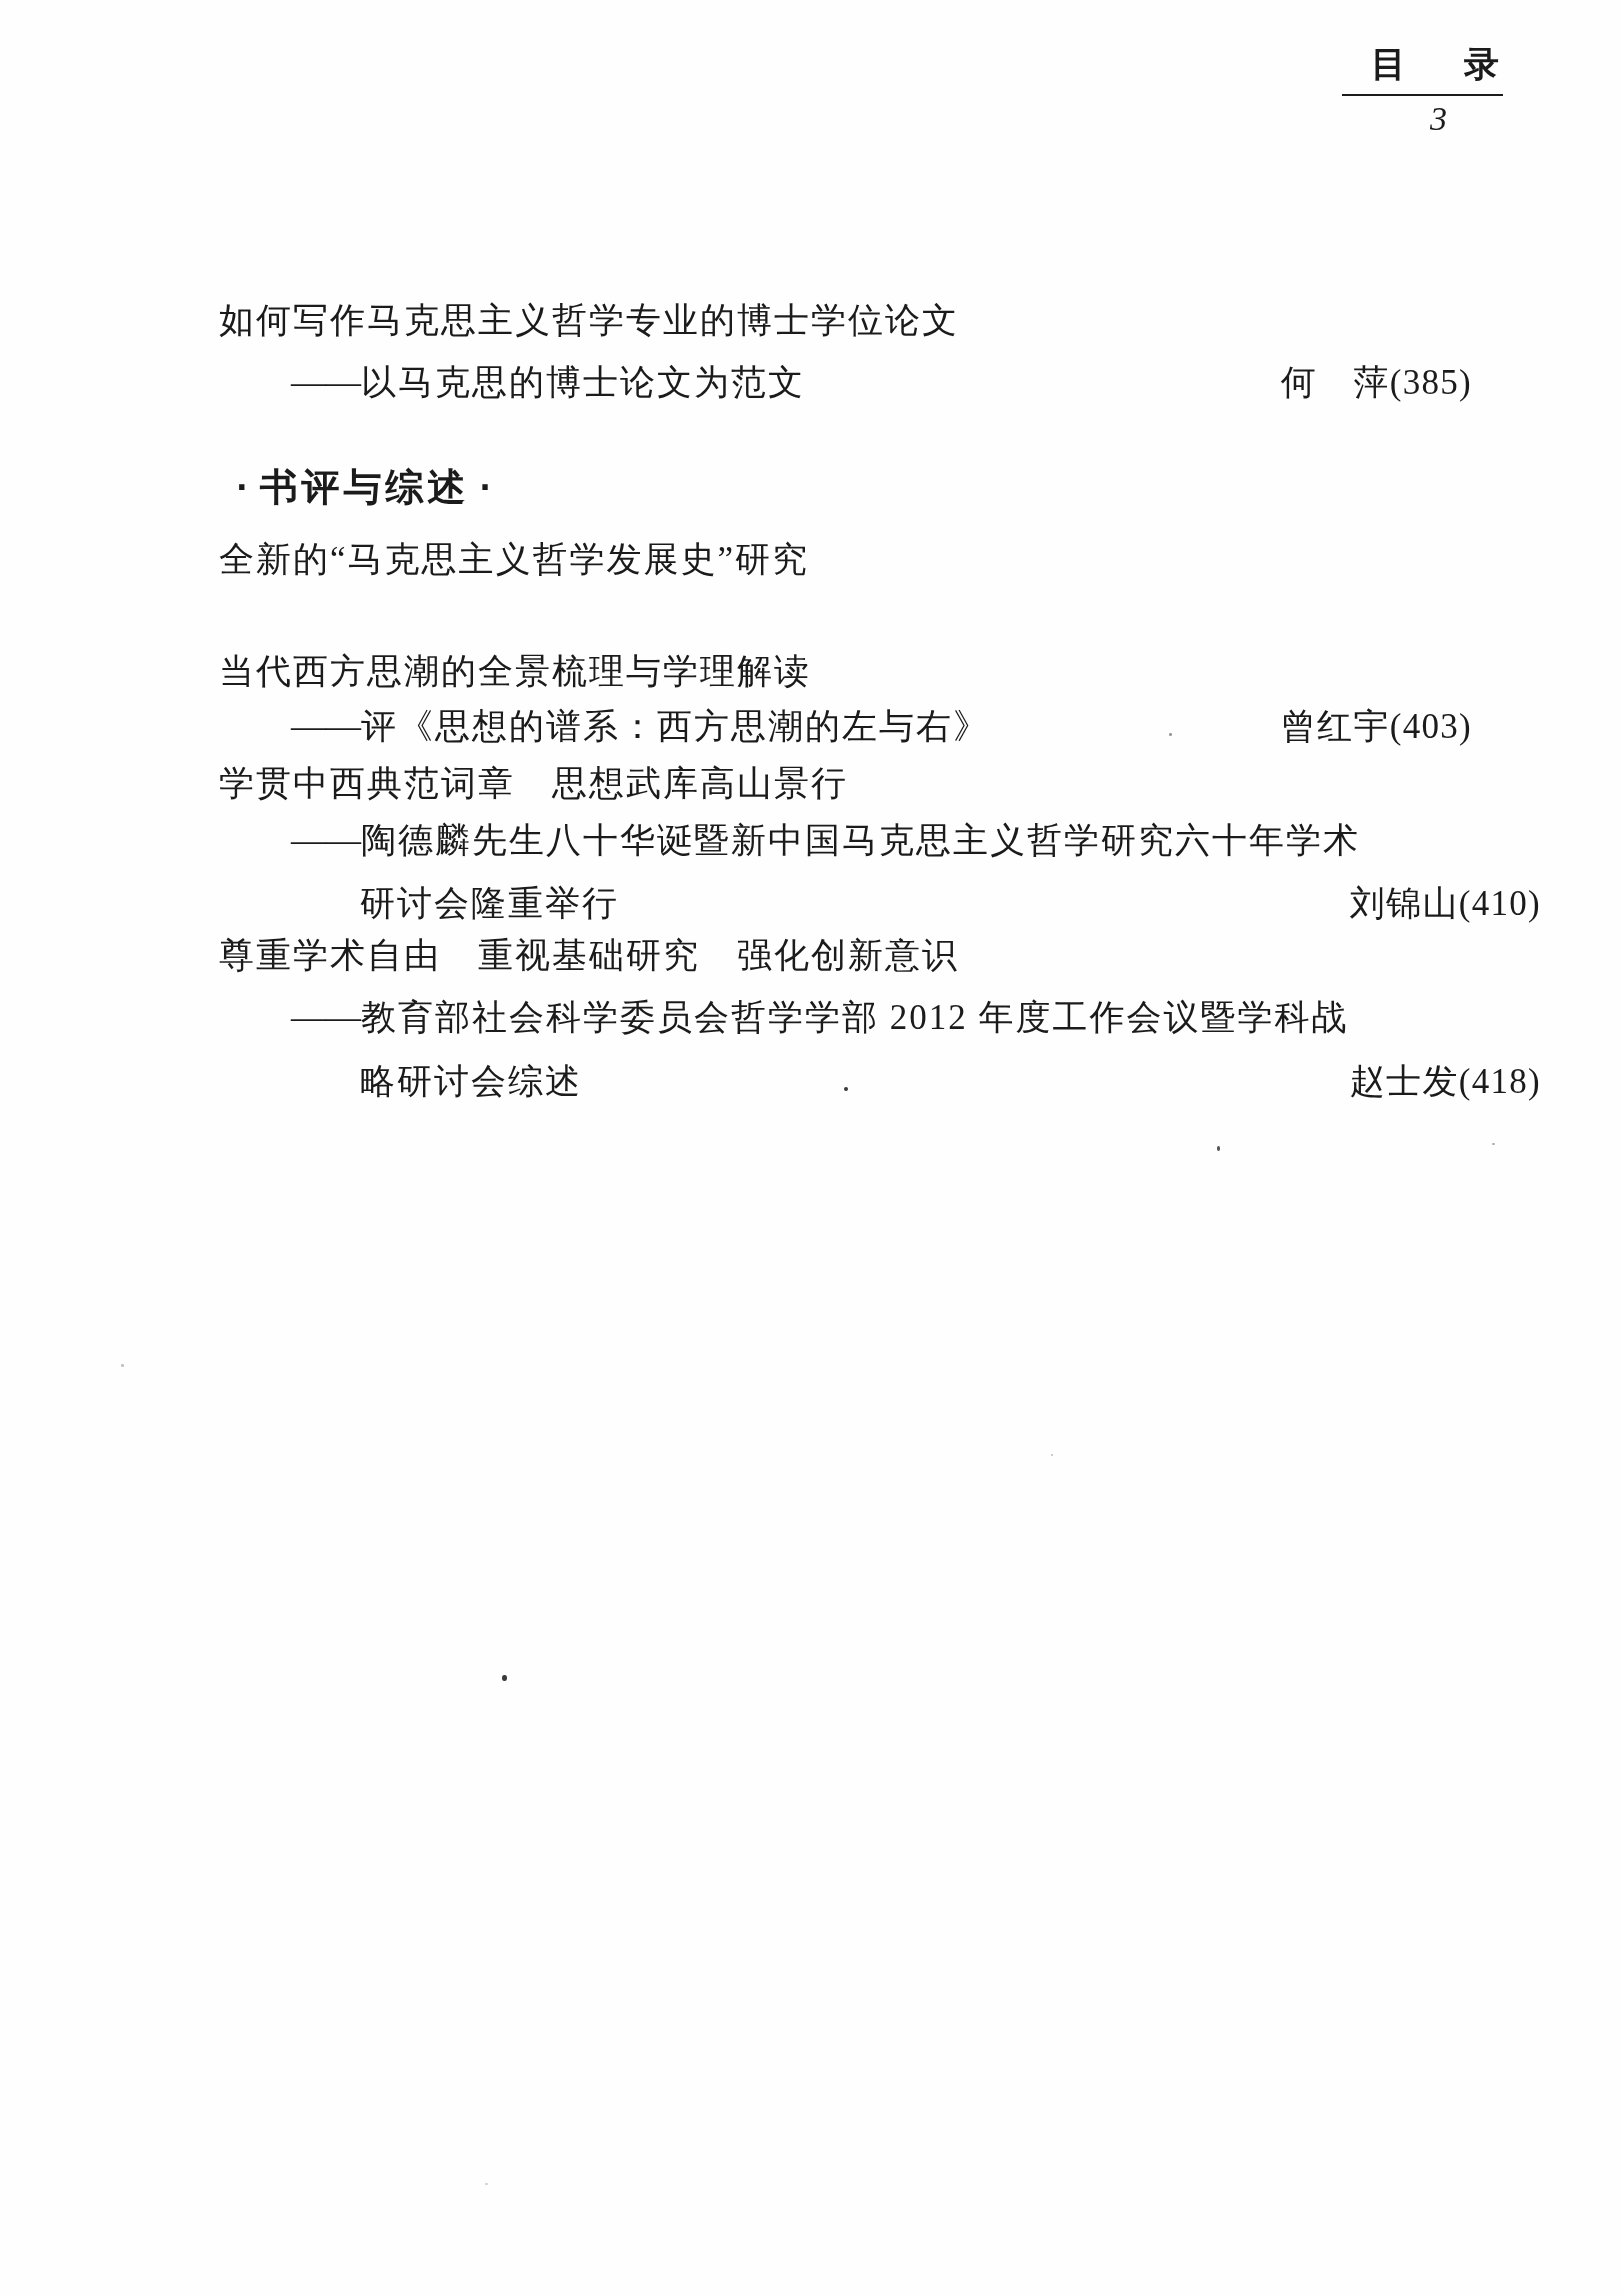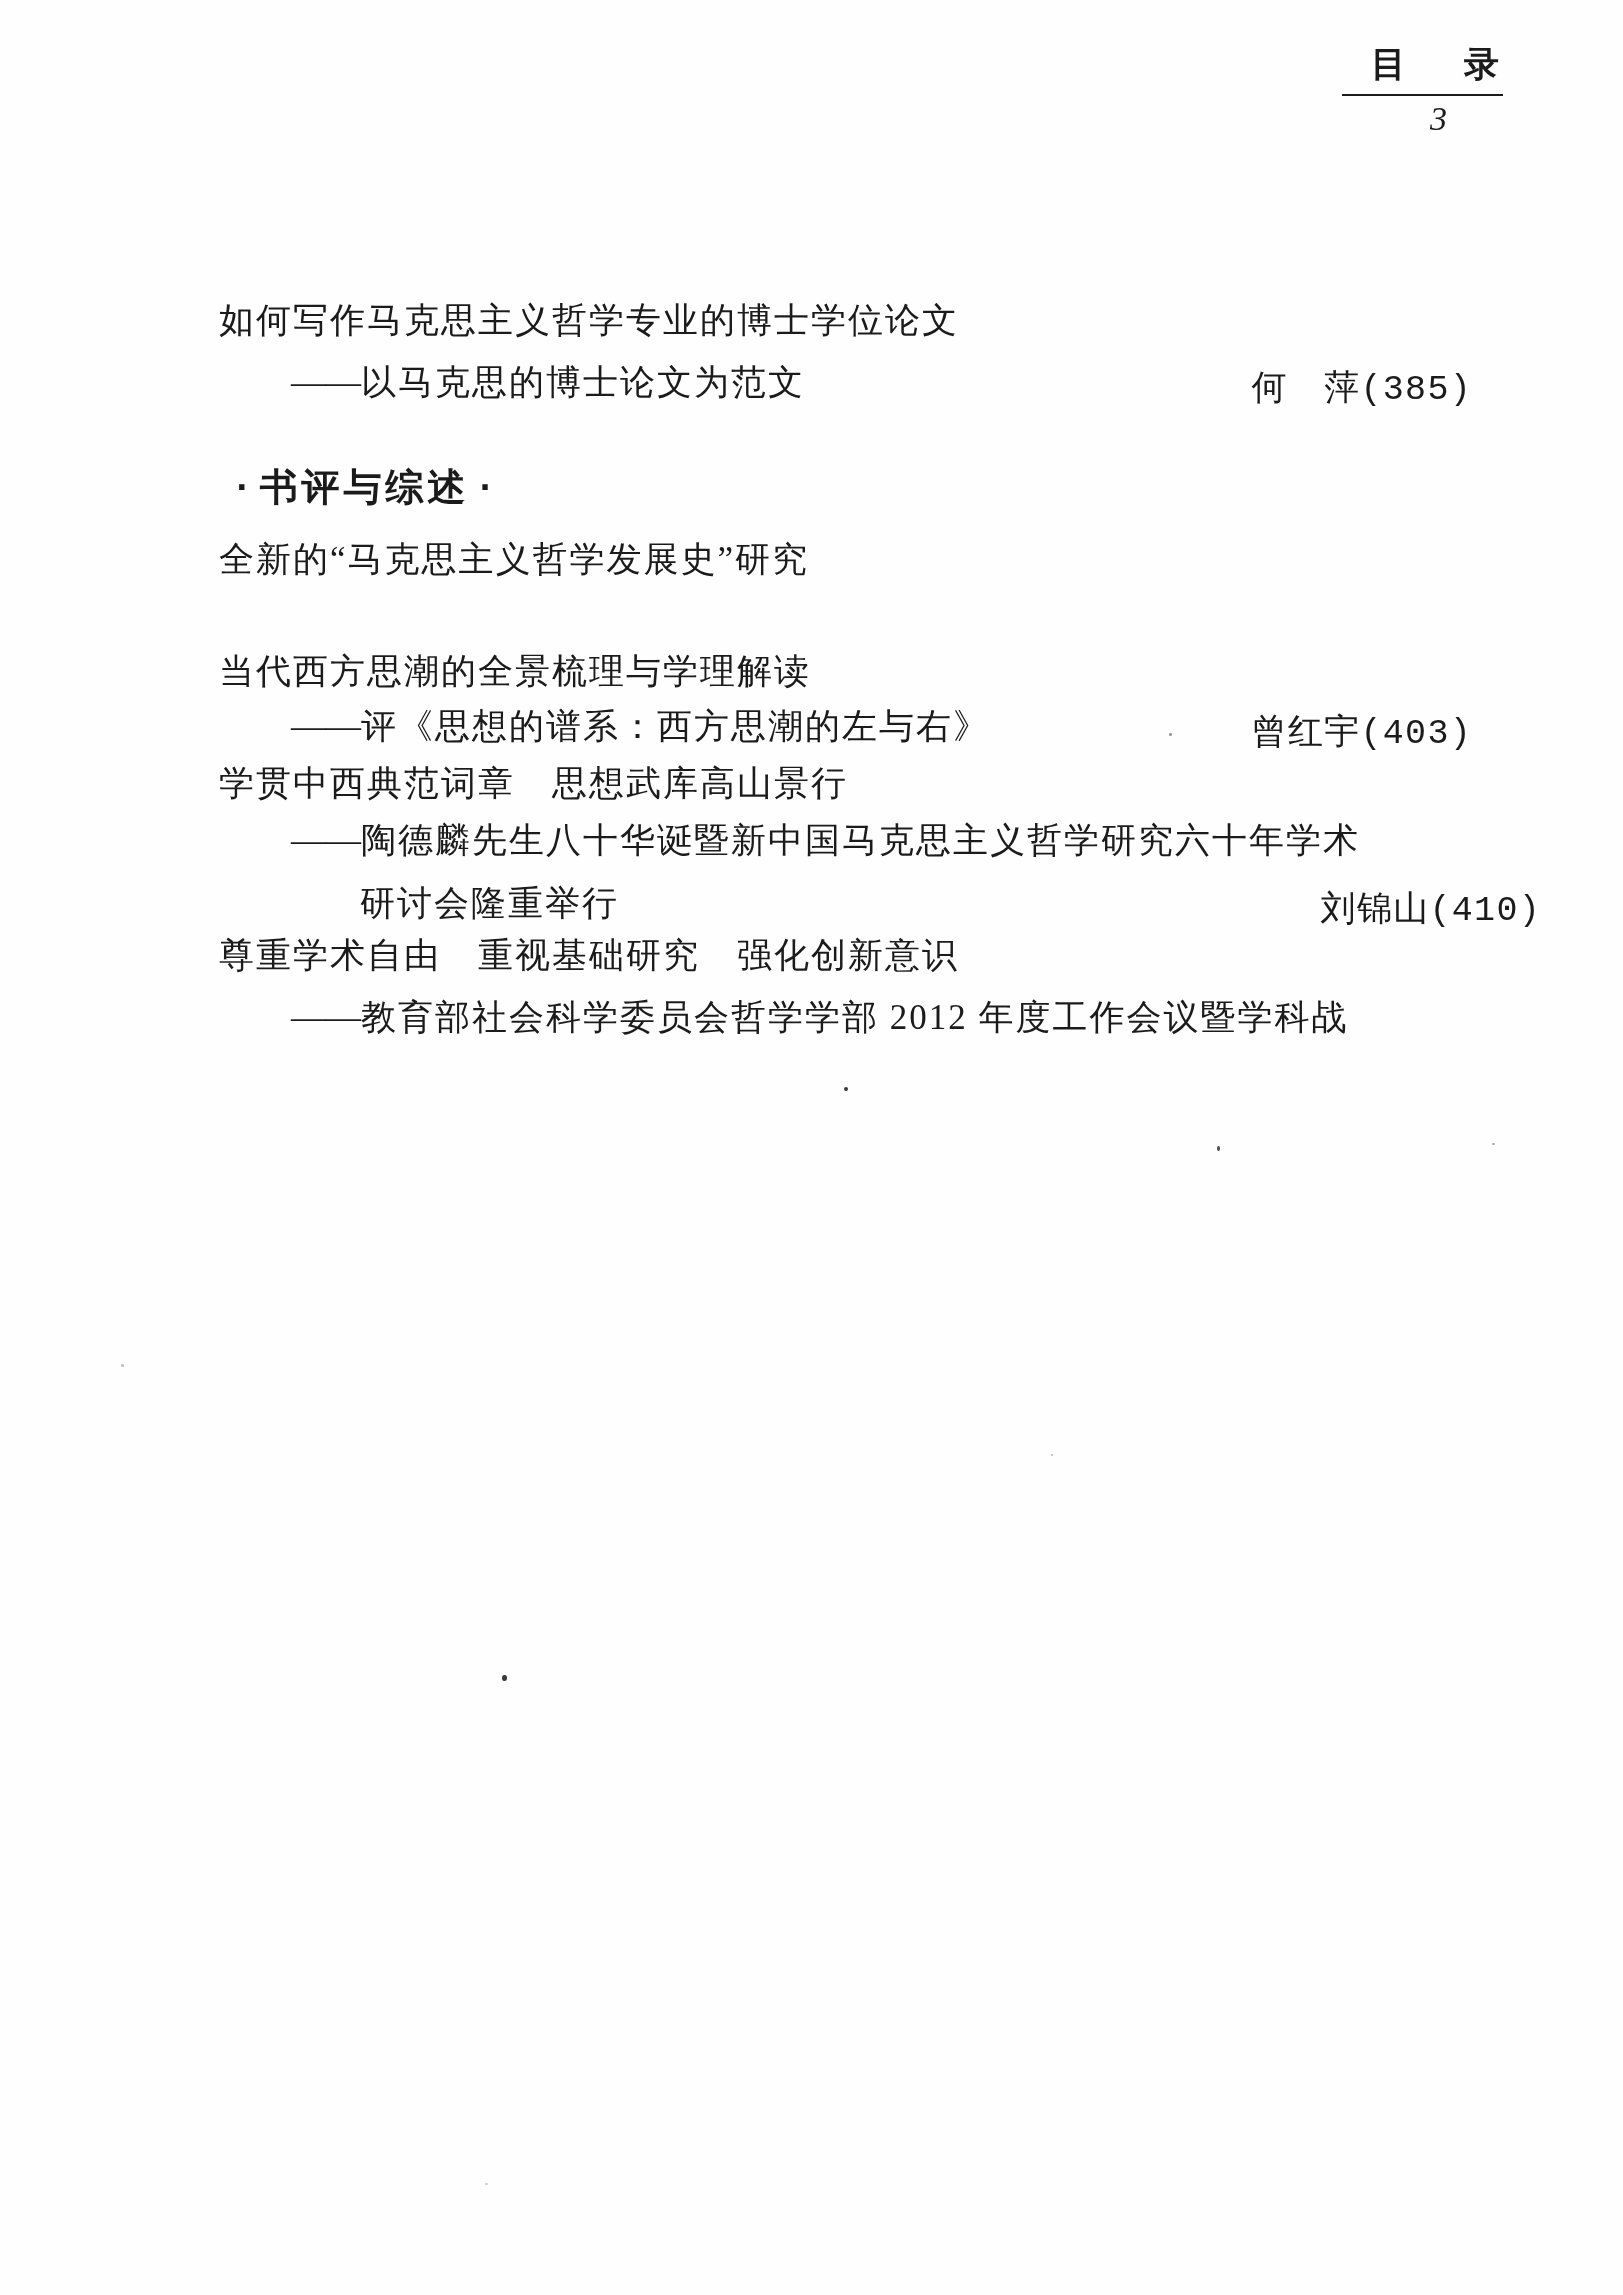--- a/index.html
+++ b/index.html
@@ -63,23 +63,22 @@
     font-weight: 700;
     margin: 0 10.5px;
     letter-spacing: 0;
   }
   .indent-dash { padding-left: 72px; }
   .indent-cont { padding-left: 141px; }
   .dash { letter-spacing: 0; }
   .author {
     position: absolute;
     right: 0;
-    top: 8px;
+    top: 0;
     letter-spacing: 1.3px;
-    font-family: Liberation Mono, monospace;
   }
 
   
   .speck {
     position: absolute;
     background: #3a3a3a;
     border-radius: 50%;
   }
 </style>
 </head>
@@ -138,20 +137,24 @@
   </div>
 
   <div class="row" style="top:934px">
     <span>尊重学术自由　重视基础研究　强化创新意识</span>
   </div>
 
   <div class="row indent-dash" style="top:996px">
     <span class="dash">——</span><span>教育部社会科学委员会哲学学部 2012 年度工作会议暨学科战</span>
   </div>
 
+  <div class="row indent-cont" style="top:1060px">
+    <span>略研讨会综述</span>
+    <span class="author">赵士发(418)</span>
+  </div>
 
   <div class="speck" style="left:844px; top:1087px; width:3.9px; height:3.9px;"></div>
   <div class="speck" style="left:1217px; top:1146px; width:3.3px; height:4.6px; background:#555;"></div>
   <div class="speck" style="left:1169px; top:733px; width:2.6px; height:2.6px; background:#999;"></div>
   <div class="speck" style="left:502px; top:1675px; width:4.6px; height:5.9px;"></div>
   <div class="speck" style="left:1492px; top:1143px; width:2.6px; height:2px; background:#aaa;"></div>
   <div class="speck" style="left:1051px; top:1454px; width:2px; height:2px; background:#bbb;"></div>
   <div class="speck" style="left:121px; top:1364px; width:2.6px; height:2.6px; background:#c0c0c0;"></div>
   <div class="speck" style="left:485px; top:2183px; width:2.6px; height:2px; background:#cccccc;"></div>
 

